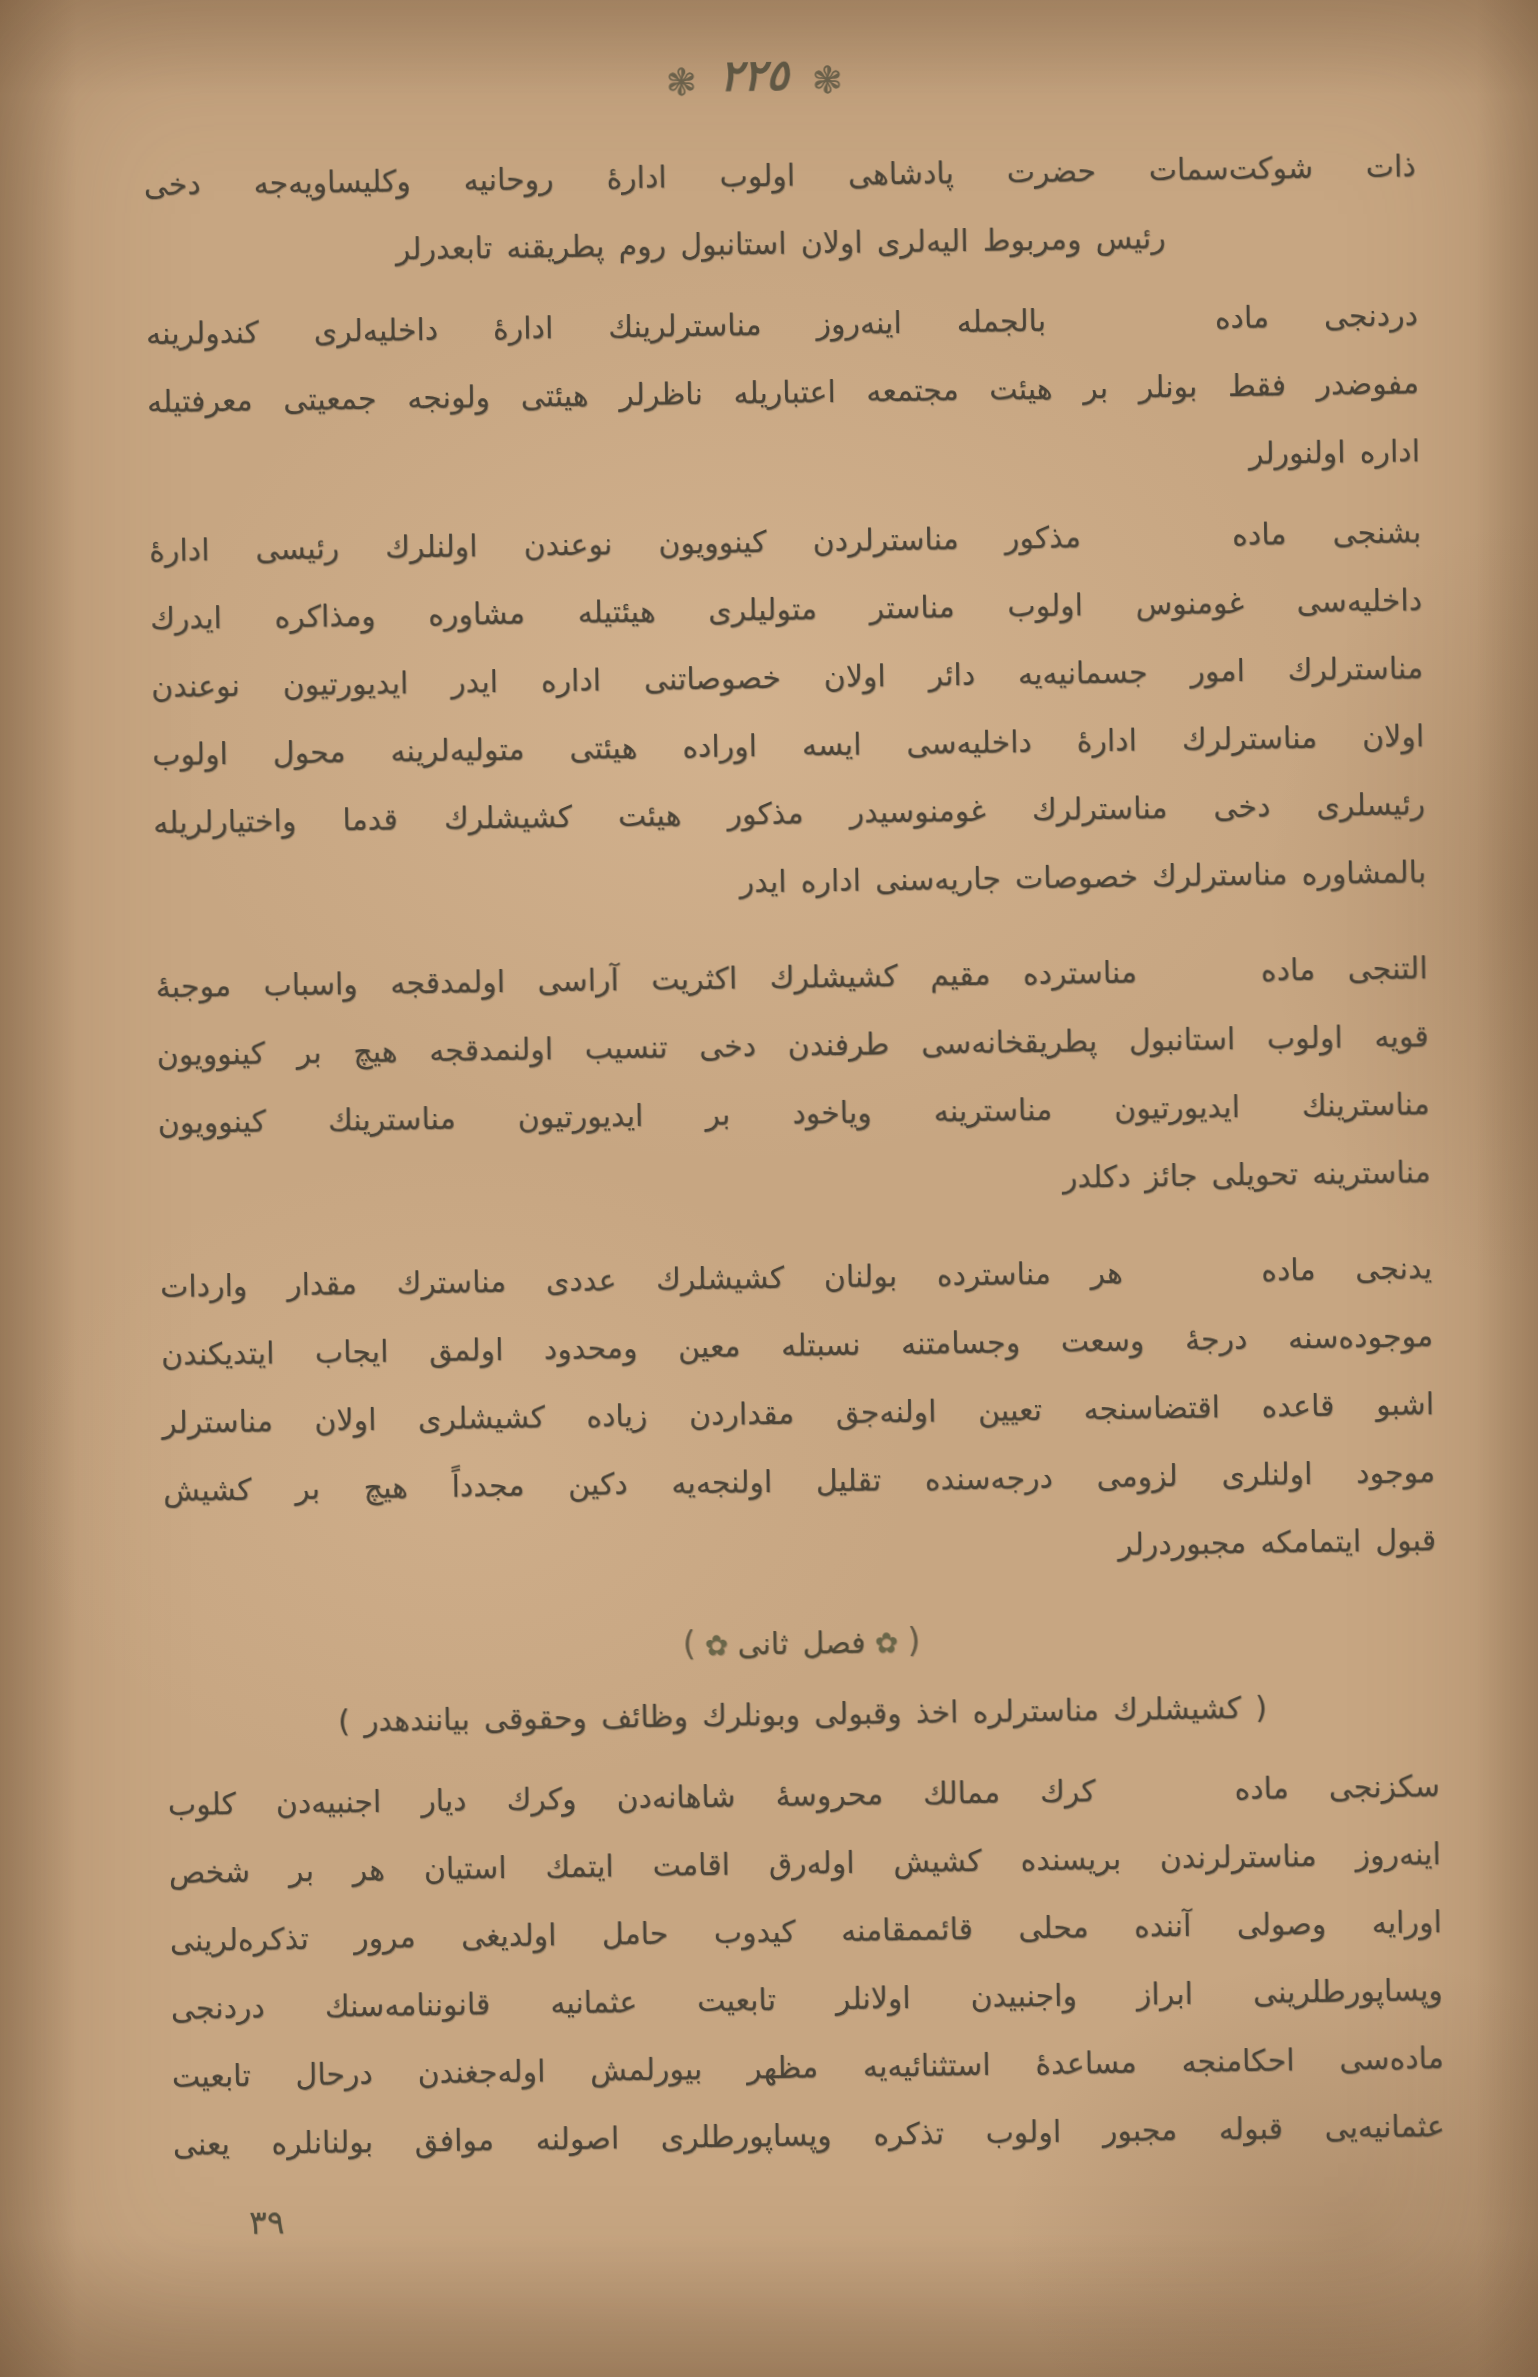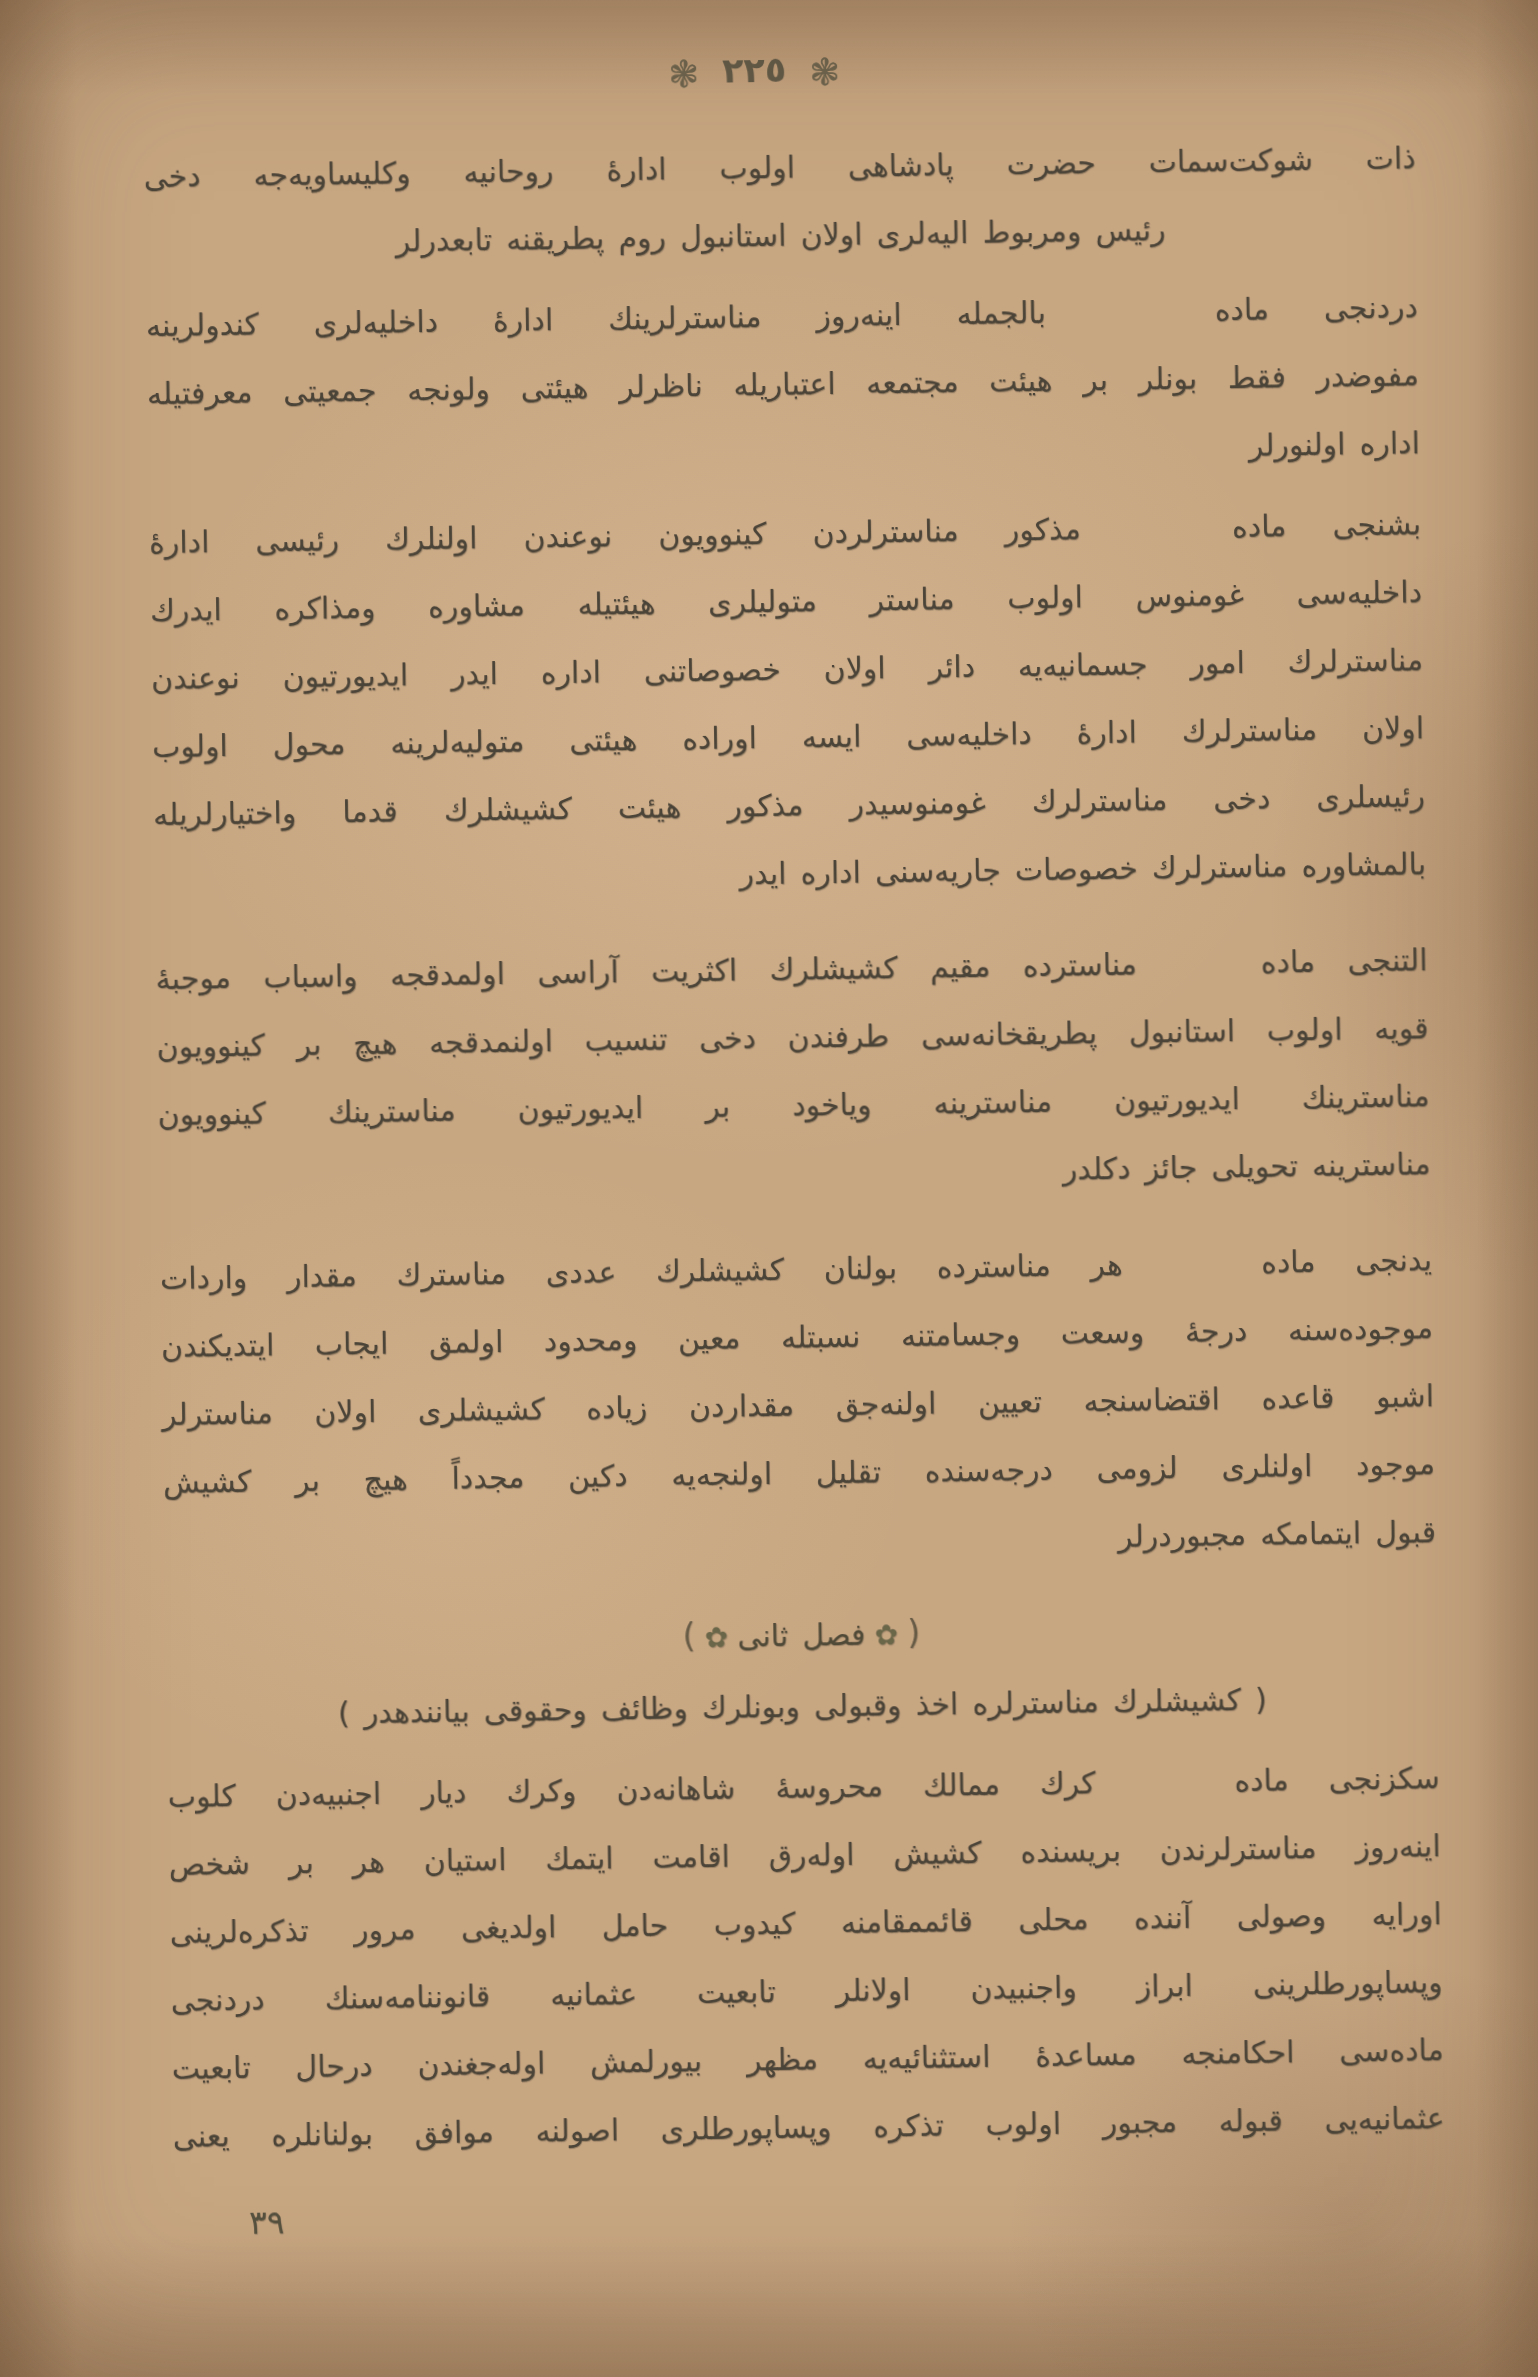--- a/index.html
+++ b/index.html
@@ -27,21 +27,21 @@
     filter: blur(0.3px);
   }
   .header-row{
     margin-top:50px;
     text-align:center;
     font-size:31px;
     letter-spacing:1.8px;
     color:#56503f;
   }
   .header-row .orn{ font-size:37px; color:#5d5743; opacity:.85; padding:0 13px; vertical-align:-3.7px;}
-  .header-row .pnum{ font-size:35px; font-weight:bold; opacity:.9;}
+  .header-row .pnum{ font-size:43px; font-weight:bold; opacity:.9;font-style:italic;}
   .textblock{
     margin:39px 109px 0 157px;  
     font-size:30px;
     text-shadow: 0.6px 0.7px 0.8px rgba(72,62,48,.38);
     word-spacing:4.6px;
   }
   .line{ height:68px; line-height:68px; white-space:nowrap; overflow:visible;}
   .line.just{ white-space:normal; text-align:justify; text-align-last:justify;}
   .line.right{ text-align:right;}
   .line.center{ text-align:center; white-space:normal;}

